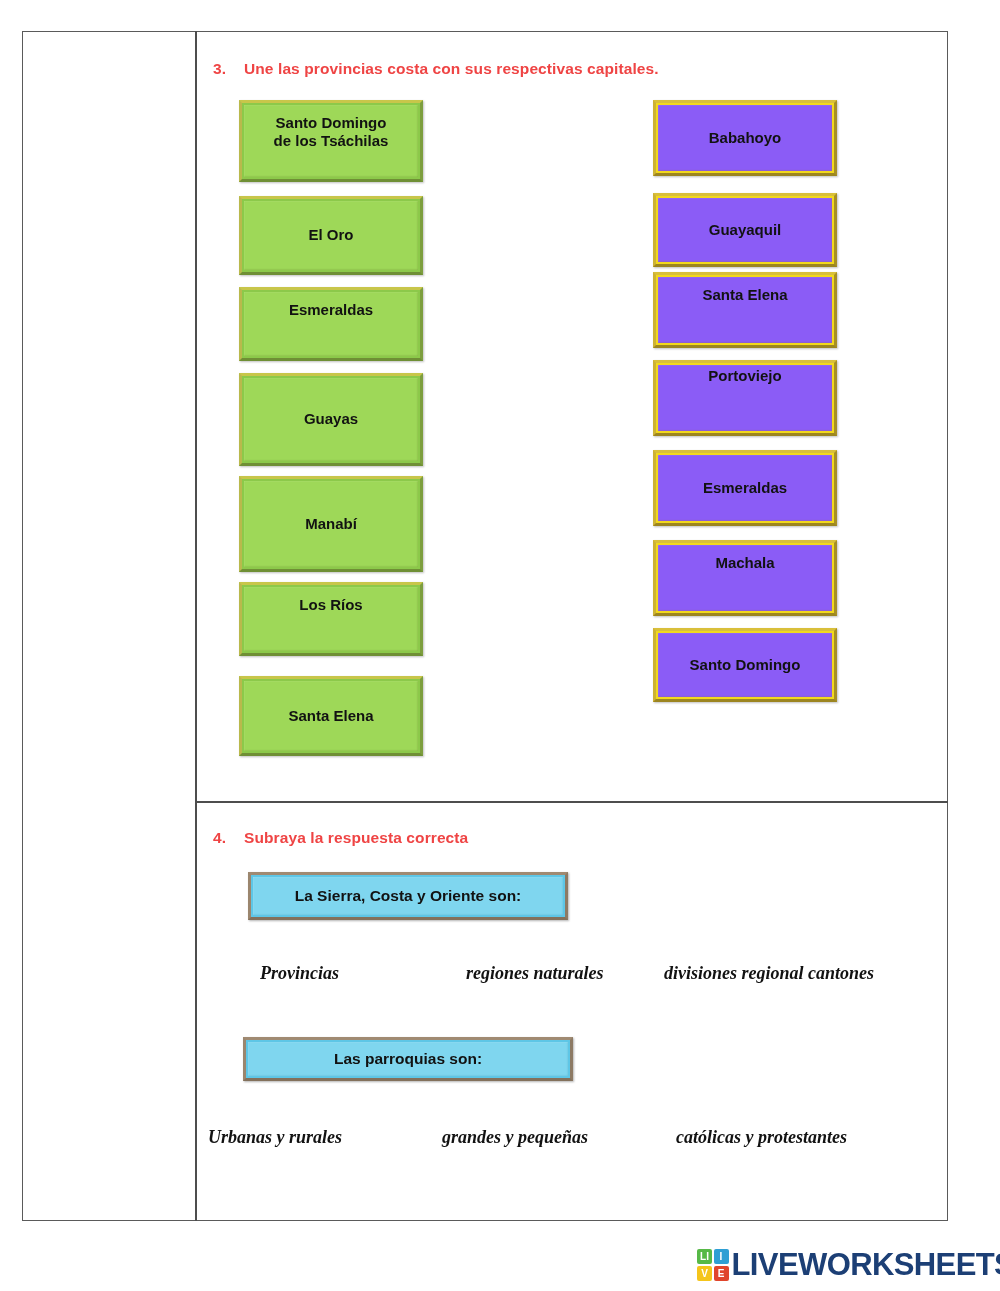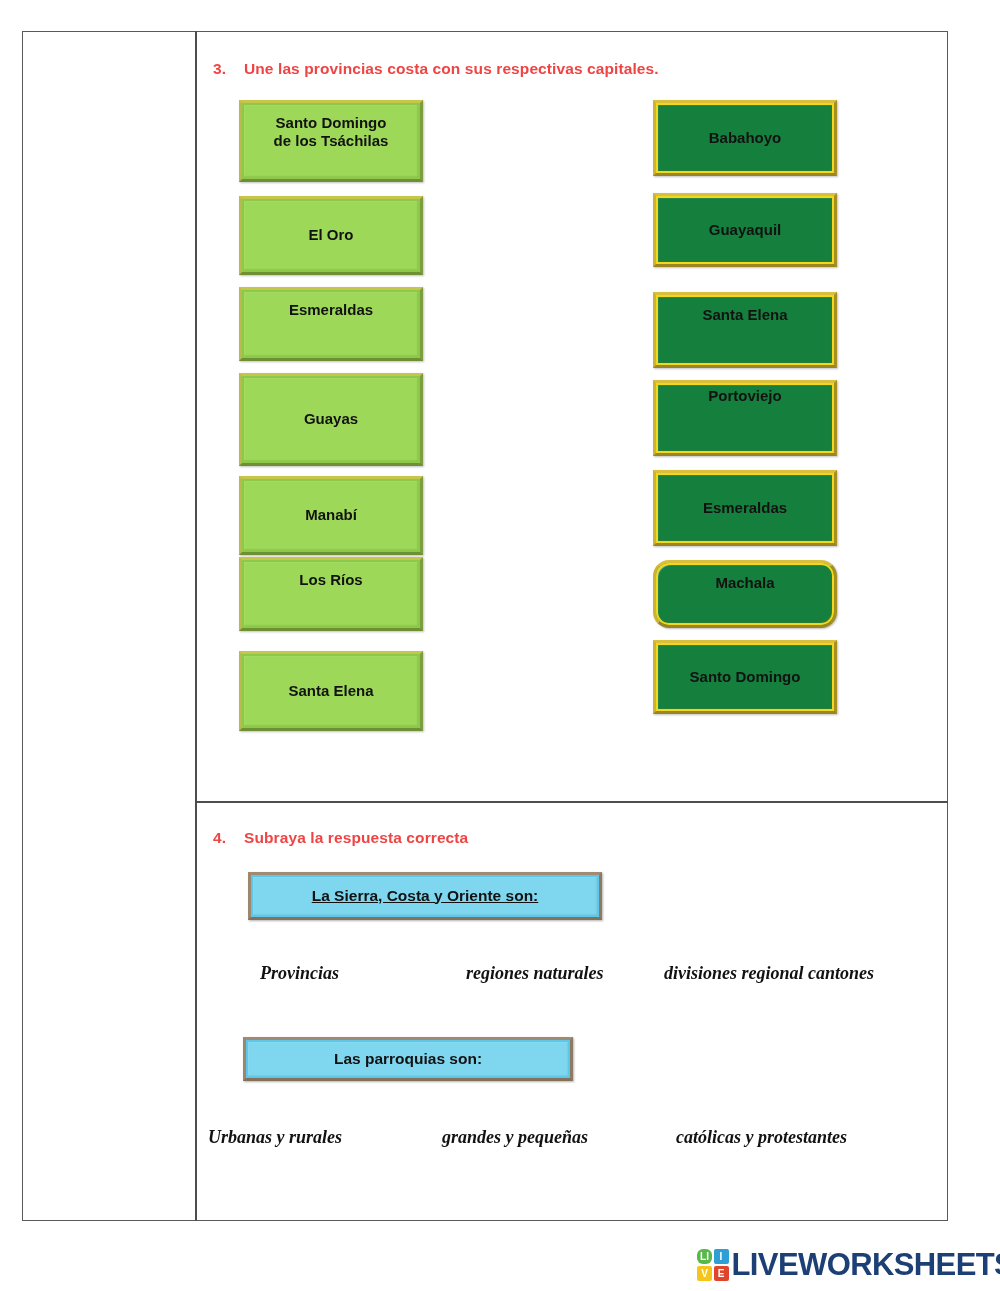--- a/index.html
+++ b/index.html
@@ -86,21 +86,21 @@
     border-color: #c8c64a #7d9e3e #6f8f35 #b9b94c;
     box-shadow:
       inset 0 0 0 2px #8cc94a,
       inset 2px 2px 1px rgba(255,255,255,0.55),
       inset -2px -2px 2px rgba(90,120,40,0.55),
       1px 1px 2px rgba(0,0,0,0.25);
   }
 
   
   .box-yellow {
-    background: #15803d;
+    background: #8b5cf6;
     border: 3px solid;
     border-color: #d9bf3b #a88f23 #9c8520 #cdb234;
     box-shadow:
       inset 0 0 0 2px #f2d81d,
       inset 2px 2px 1px rgba(255,255,255,0.6),
       inset -2px -2px 2px rgba(150,120,15,0.5),
       1px 1px 2px rgba(0,0,0,0.25);
   }
 
   
@@ -115,24 +115,23 @@
       1px 1px 2px rgba(0,0,0,0.3);
   }
 
   
   .bx { margin-bottom: 0; }
 
   
   #blue1 {
     position: absolute;
     left: 248px; top: 872px;
-    width: 354px; height: 48px;
+    width: 320px; height: 48px;
     align-items: center;
     font-size: 15.5px;
-    text-decoration: underline;
   }
   #blue2 {
     position: absolute;
     left: 243px; top: 1037px;
     width: 330px; height: 44px;
     align-items: center;
     font-size: 15.5px;
   }
 
   .opt-row {
@@ -166,21 +165,21 @@
   .tile {
     display: flex;
     align-items: center;
     justify-content: center;
     font-size: 10px;
     font-weight: bold;
     color: #ffffff;
     border-radius: 2px;
     font-family: "Liberation Sans", sans-serif;
   }
-  .tile-l { background: #57b947; border-radius: 6px; }
+  .tile-l { background: #57b947; }
   .tile-i { background: #2e9fd4; }
   .tile-v { background: #f5c51b; }
   .tile-e { background: #e0452c; }
   #logo-word {
     font-family: "Liberation Sans", sans-serif;
     font-weight: bold;
     font-size: 31px;
     letter-spacing: -0.6px;
     color: #1c3f75;
     line-height: 1;
@@ -208,47 +207,47 @@
       </div>
       <div class="bevel-box bx box-green" style="height: 79px; margin-bottom: 12px; align-items: center;">
         <span>El Oro</span>
       </div>
       <div class="bevel-box bx box-green" style="height: 74px; margin-bottom: 12px; align-items: flex-start; padding-top: 11px;">
         <span>Esmeraldas</span>
       </div>
       <div class="bevel-box bx box-green" style="height: 93px; margin-bottom: 10px; align-items: center;">
         <span>Guayas</span>
       </div>
-      <div class="bevel-box bx box-green" style="height: 79px; margin-bottom: 2px; align-items: center;">
+      <div class="bevel-box bx box-green" style="height: 96px; margin-bottom: 10px; align-items: center;">
         <span>Manabí</span>
       </div>
       <div class="bevel-box bx box-green" style="height: 74px; margin-bottom: 20px; align-items: flex-start; padding-top: 11px;">
         <span>Los Ríos</span>
       </div>
       <div class="bevel-box bx box-green" style="height: 80px; margin-bottom: 0px; align-items: center;">
         <span>Santa Elena</span>
       </div>
     </div>
   <div id="col-capitals" class="match-col">
       <div class="bevel-box bx box-yellow" style="height: 76px; margin-bottom: 17px; align-items: center;">
         <span>Babahoyo</span>
       </div>
-      <div class="bevel-box bx box-yellow" style="height: 74px; margin-bottom: 25px; align-items: center;">
+      <div class="bevel-box bx box-yellow" style="height: 74px; margin-bottom: 5px; align-items: center;">
         <span>Guayaquil</span>
       </div>
       <div class="bevel-box bx box-yellow" style="height: 76px; margin-bottom: 12px; align-items: flex-start; padding-top: 11px;">
         <span>Santa Elena</span>
       </div>
       <div class="bevel-box bx box-yellow" style="height: 76px; margin-bottom: 14px; ">
         <span>Portoviejo</span>
       </div>
       <div class="bevel-box bx box-yellow" style="height: 76px; margin-bottom: 14px; align-items: center;">
         <span>Esmeraldas</span>
       </div>
-      <div class="bevel-box bx box-yellow" style="height: 68px; margin-bottom: 12px; align-items: flex-start; padding-top: 11px; border-radius: 16px;">
+      <div class="bevel-box bx box-yellow" style="height: 76px; margin-bottom: 12px; align-items: flex-start; padding-top: 11px;">
         <span>Machala</span>
       </div>
       <div class="bevel-box bx box-yellow" style="height: 74px; margin-bottom: 0px; align-items: center;">
         <span>Santo Domingo</span>
       </div>
     </div>
 
   <div id="q4-head" class="q-head">
     <span class="q-num">4.</span><span>Subraya la respuesta correcta</span>
   </div>

